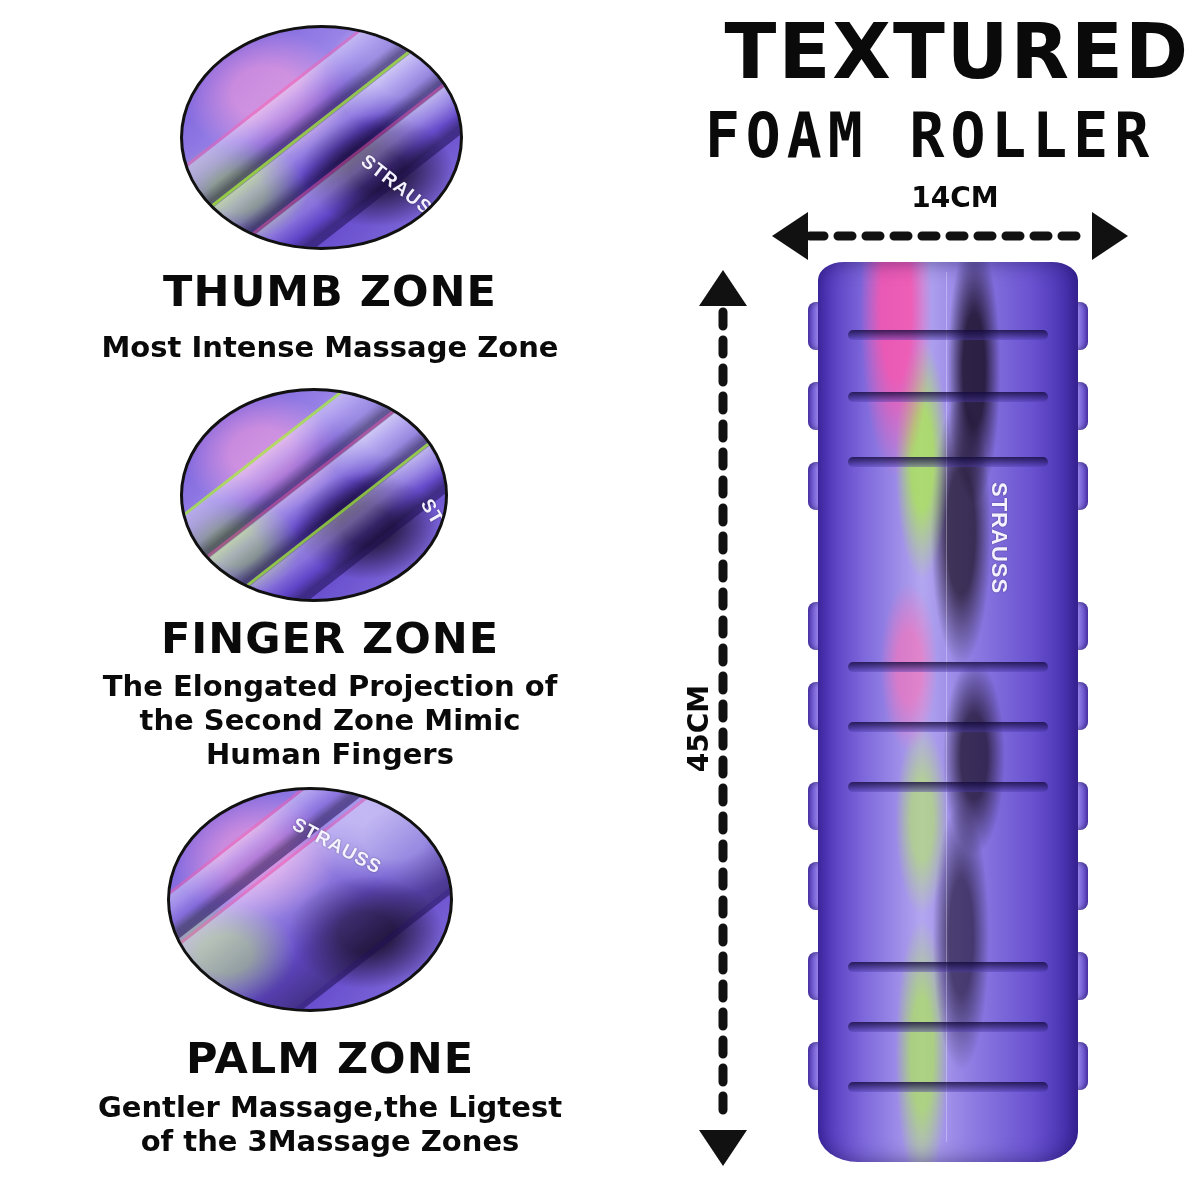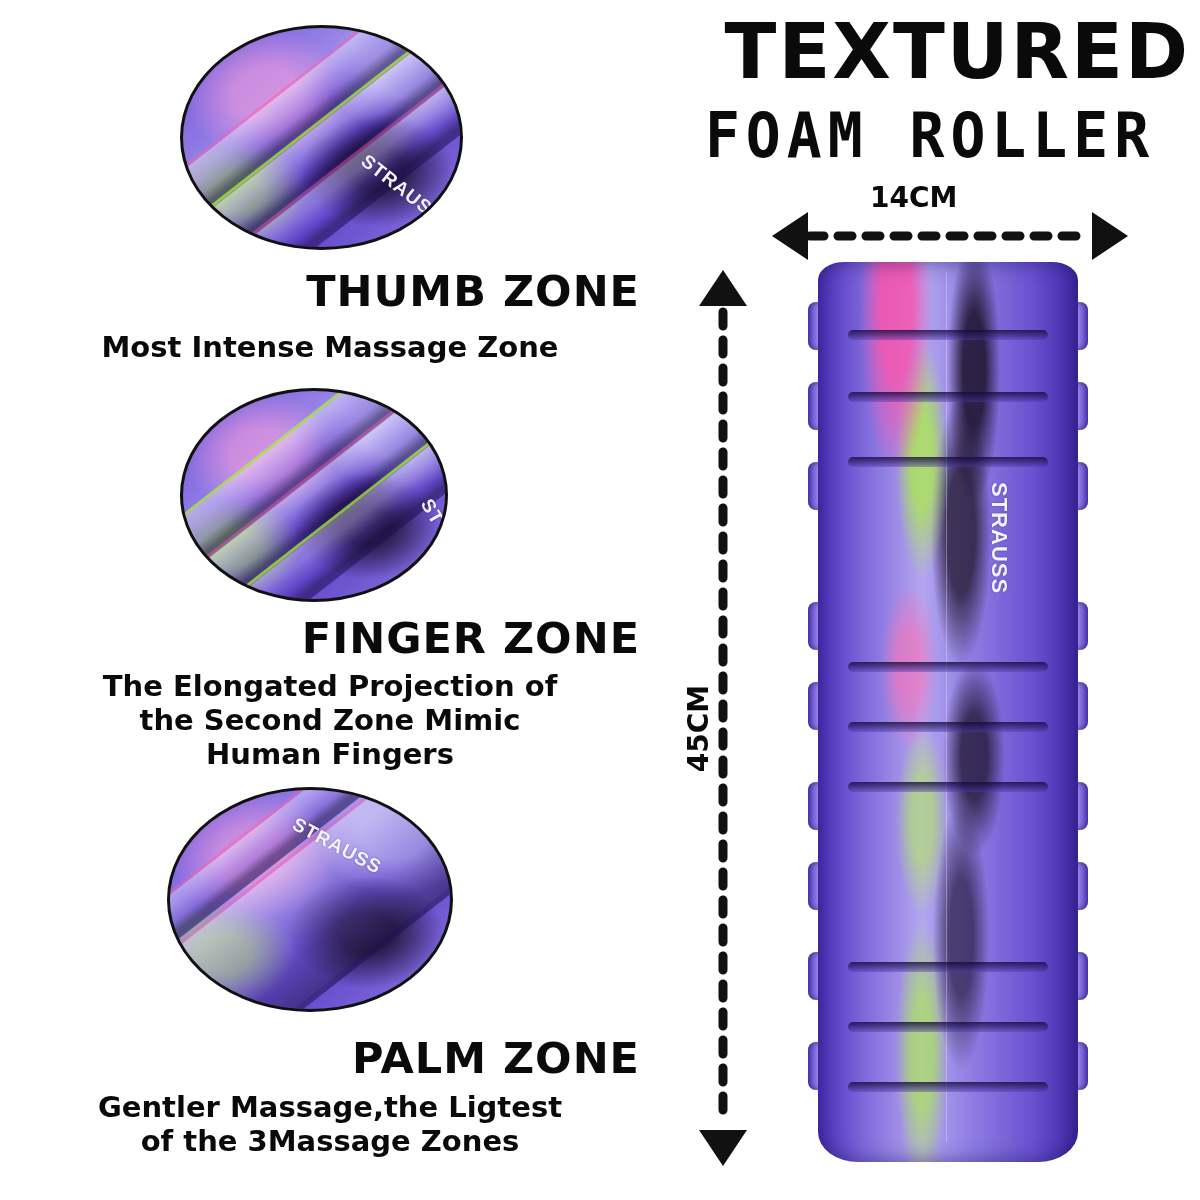--- a/index.html
+++ b/index.html
@@ -44,21 +44,21 @@
       text-shadow: 0 0 2px rgba(0,0,0,0.4);
     }
 
     #thumb-circle  { left: 180px; top: 25px;  width: 283px; height: 225px; }
     #finger-circle { left: 180px; top: 388px; width: 268px; height: 214px; }
     #palm-circle   { left: 167px; top: 787px; width: 286px; height: 225px; }
 
     .zone-title {
       position: absolute;
       left: 20px; width: 620px;
-      text-align: right;
+      text-align: center;
       font-family: "DejaVu Sans", sans-serif;
       font-weight: bold;
       font-size: 43px;
       letter-spacing: 1px;
       line-height: 1;
     }
     .zone-desc {
       position: absolute;
       left: 20px; width: 620px;
       text-align: center;
@@ -93,20 +93,21 @@
       font-weight: bold;
       font-size: 58px;
       letter-spacing: 6px;
       line-height: 1;
       transform: scaleY(1.08);
     }
 
     #width-label {
       position: absolute;
       left: 870px; top: 184px; width: 170px;
+      text-align: center;
       font-weight: bold;
       font-size: 28px;
       line-height: 1;
     }
     #width-arrow { position: absolute; left: 770px; top: 208px; width: 360px; height: 56px; }
 
     #height-arrow { position: absolute; left: 695px; top: 268px; width: 56px; height: 900px; }
     #height-label {
       position: absolute;
       left: 686px; top: 712px;

